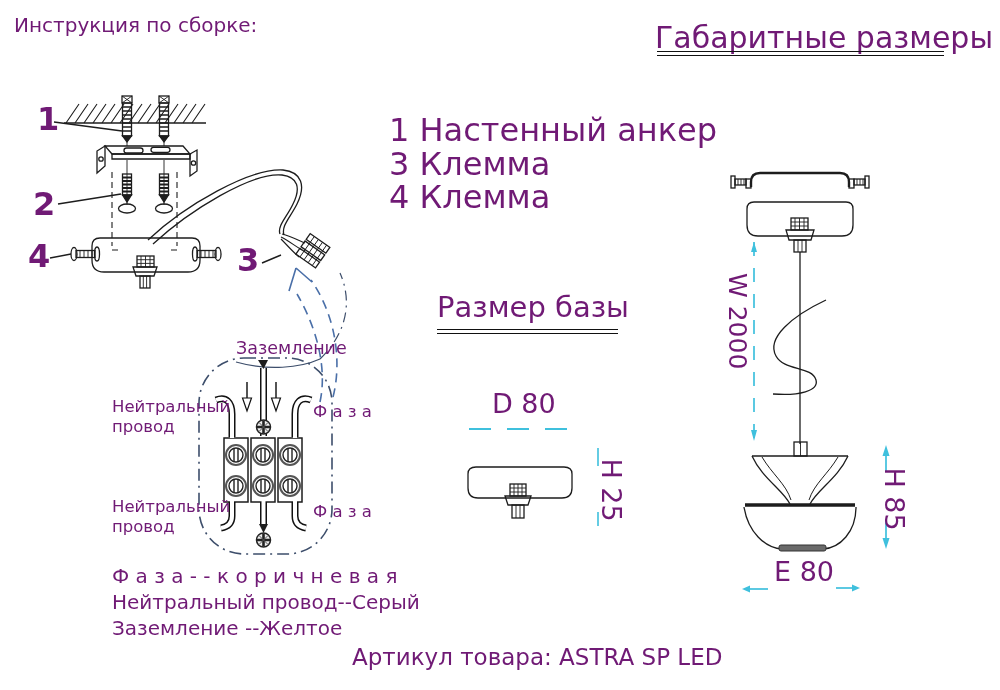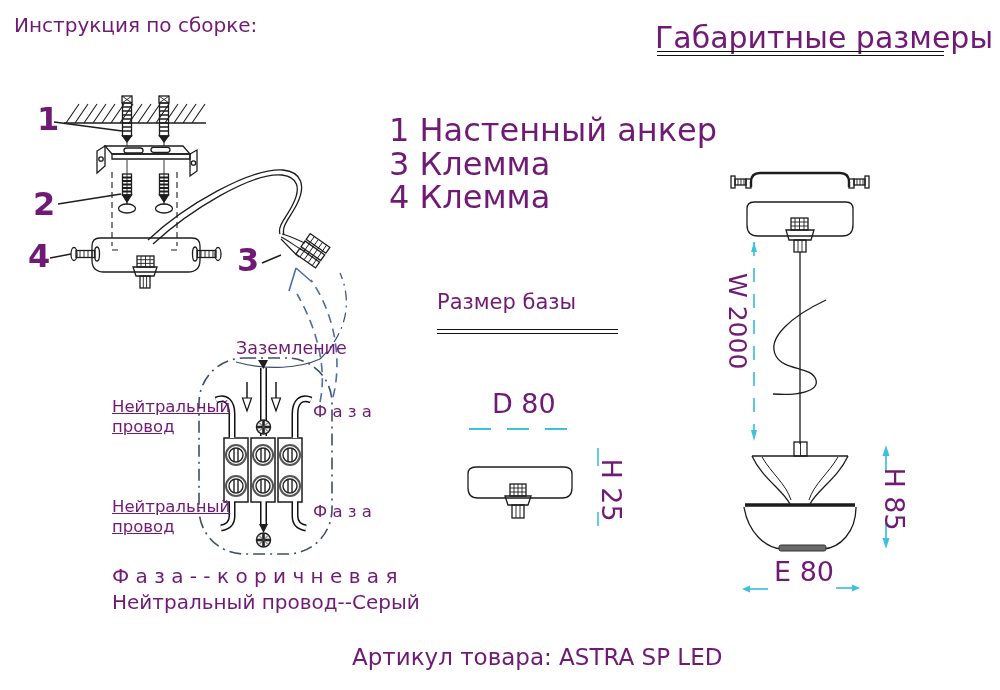--- a/index.html
+++ b/index.html
@@ -5,23 +5,23 @@
   html,body{margin:0;padding:0;background:#fff;}
   #sheet{position:relative;width:1000px;height:690px;background:#fff;overflow:hidden;
          font-family:"DejaVu Sans","Liberation Sans",sans-serif;color:#701a75;}
   .abs{position:absolute;}
   .t-left{font-size:20px;}
   .t-right{font-size:30px;}
   .dbl{height:3px;border-top:1.6px solid #111;border-bottom:1.2px solid #111;}
   .plist{font-size:32px;line-height:33.5px;white-space:nowrap;}
   .callout{font-size:32px;font-weight:bold;line-height:1;}
   .wlabel{font-size:16.5px;line-height:20px;}
-  .wlabel span{display:block;text-decoration:underline;}
+  .wlabel span{display:block;}
   .glabel{font-size:17.5px;text-align:right;}
-  .h2t{font-size:21px;}
+  .h2t{font-size:29px;}
   .dim{font-size:27px;white-space:nowrap;}
   .rot{transform:rotate(90deg);text-align:center;}
   .ccode{font-size:20px;line-height:26px;white-space:nowrap;}
   .article{font-size:23px;}
   svg{position:absolute;left:0;top:0;}
 </style>
 </head>
 <body>
 
 <div id="sheet">
@@ -273,17 +273,18 @@
   <div class="abs dim" style="left:492px;top:388px;">D 80</div>
   <div class="abs dim rot" style="left:570px;top:477px;width:88px;height:26px;">H 25</div>
 
   <div class="abs dim rot" style="left:693px;top:306px;width:92px;height:26px;font-size:25px;">W 2000</div>
   <div class="abs dim rot" style="left:853px;top:486px;width:88px;height:26px;">H 85</div>
   <div class="abs dim" style="left:774px;top:556px;">E 80</div>
 
   <div class="abs ccode" style="left:112px;top:563px;">
     <div>Ф а з а - - к о р и ч н е в а я</div>
     <div>Нейтральный провод--Серый</div>
+    <div>Заземление --Желтое</div>
   </div>
 
   <div class="abs article" style="left:352px;top:644px;">Артикул товара: ASTRA SP LED</div>
 
 </div>
 
 </body></html>

